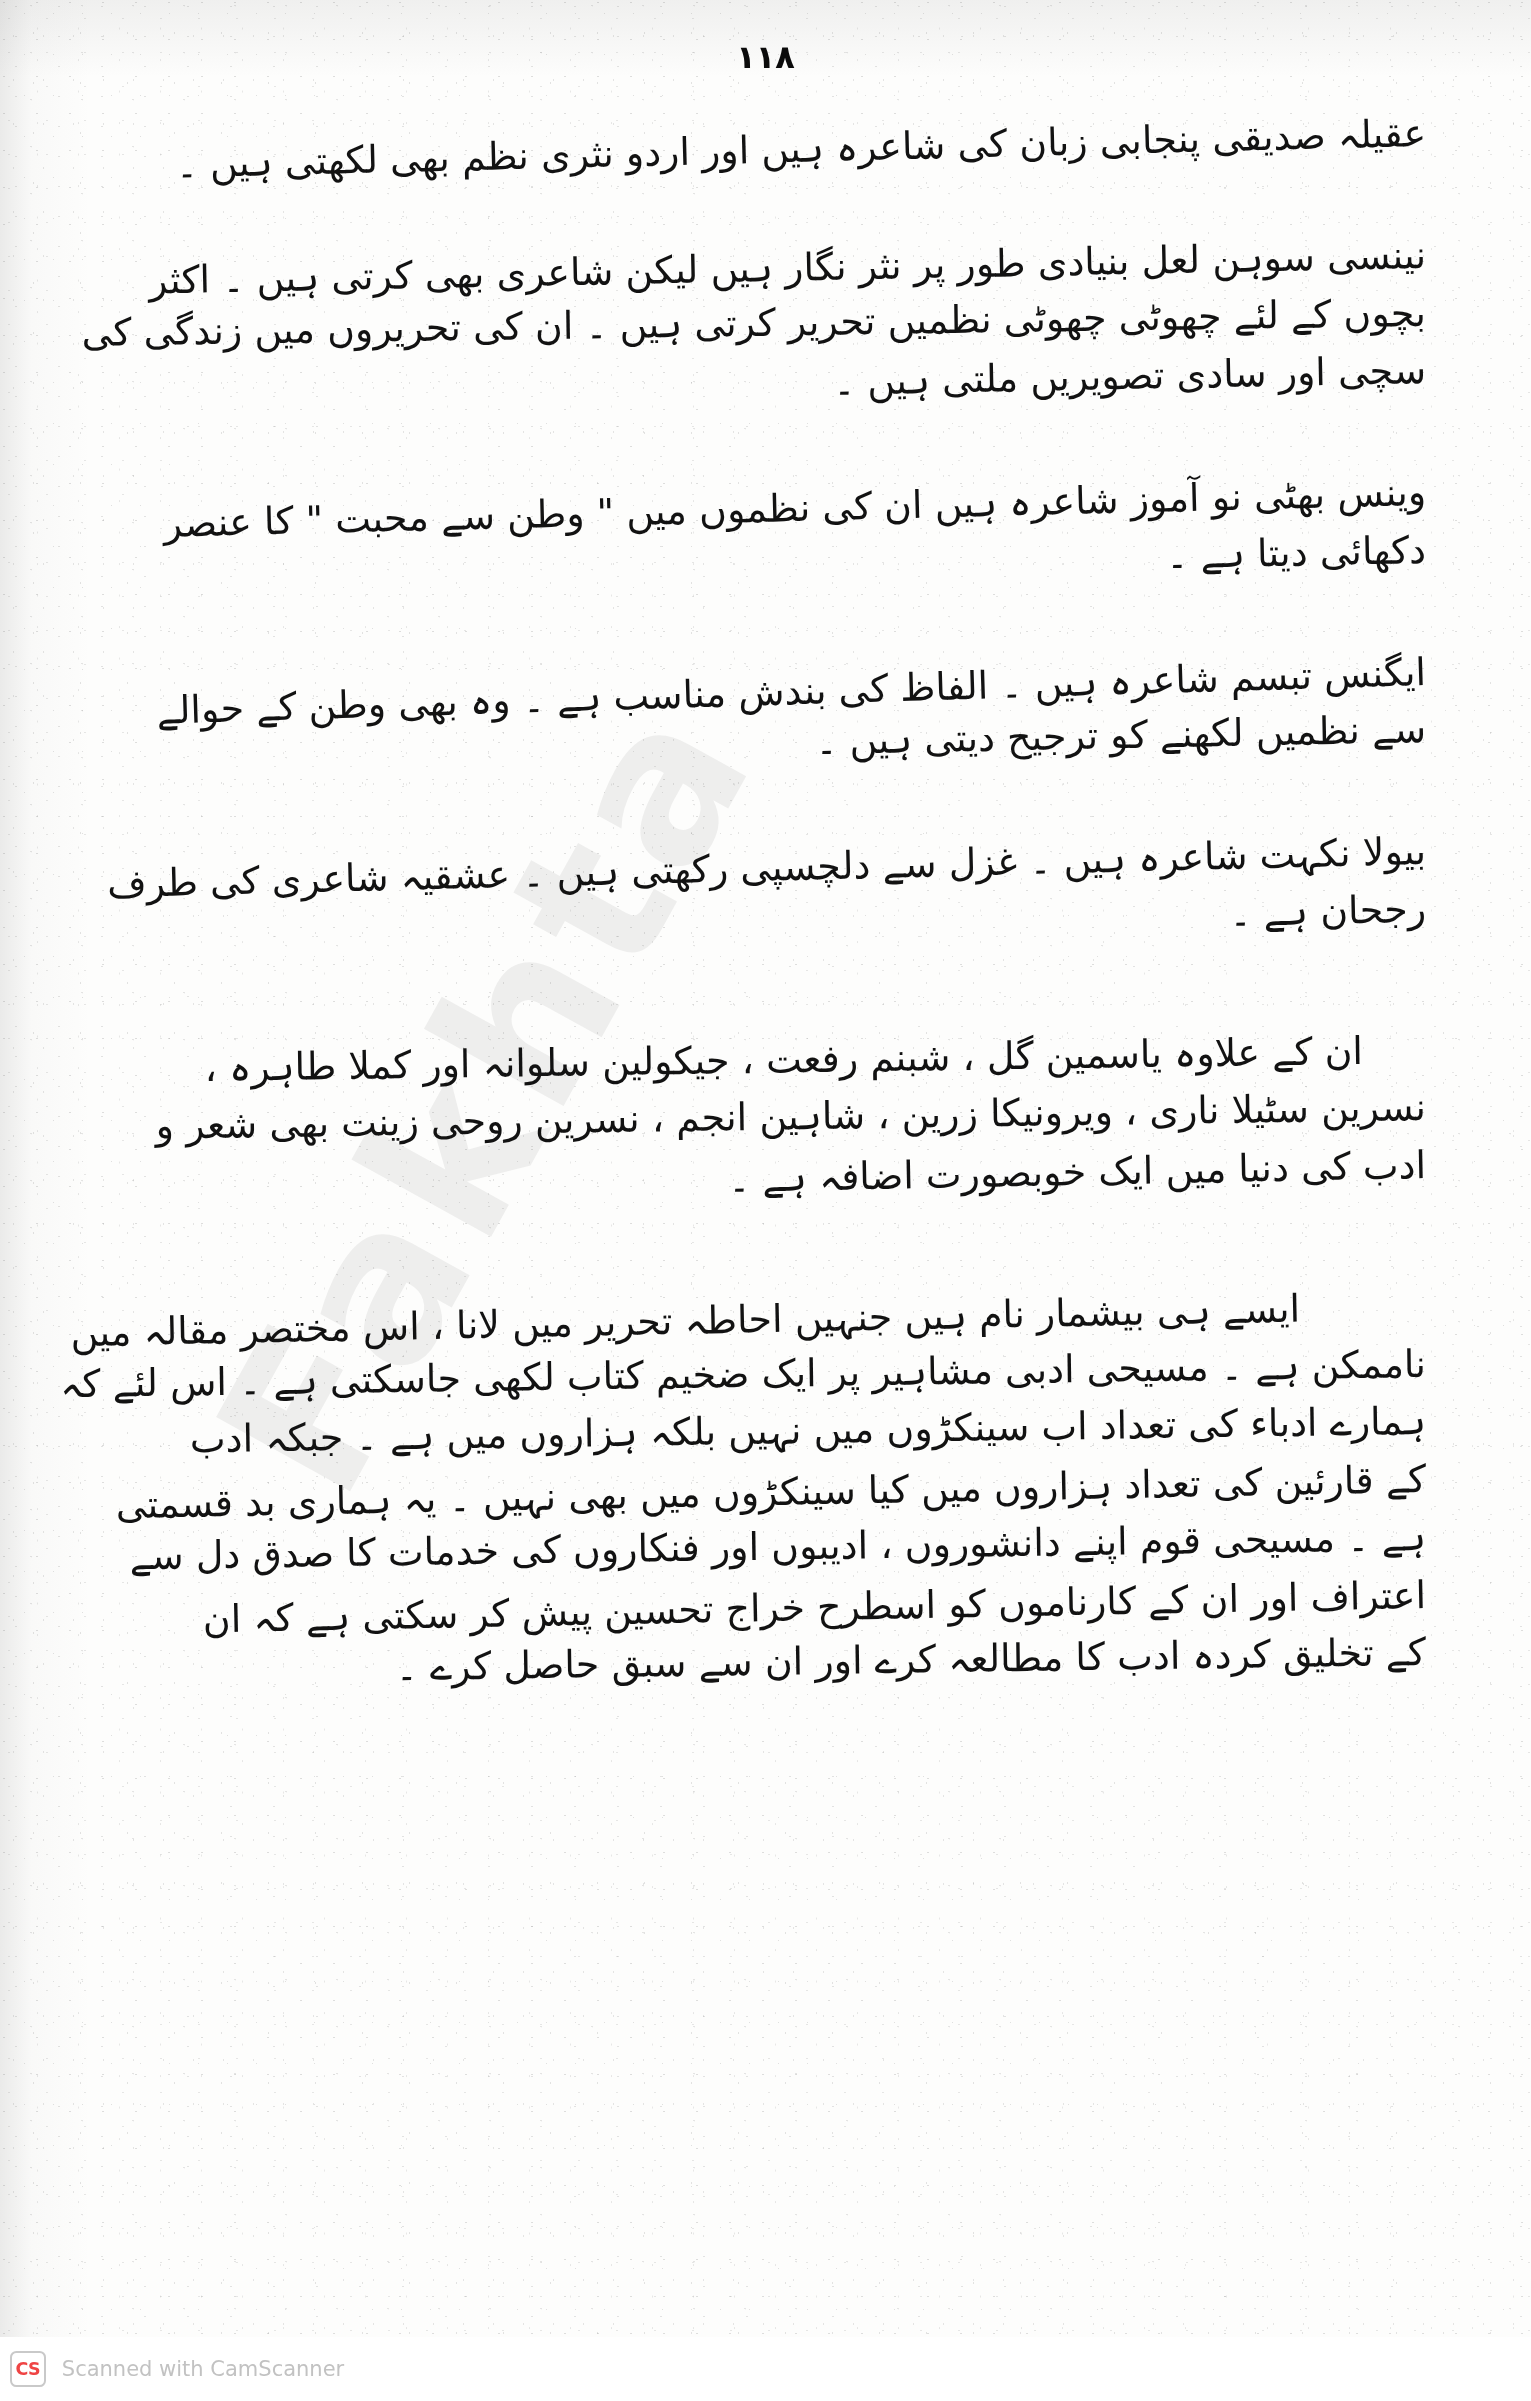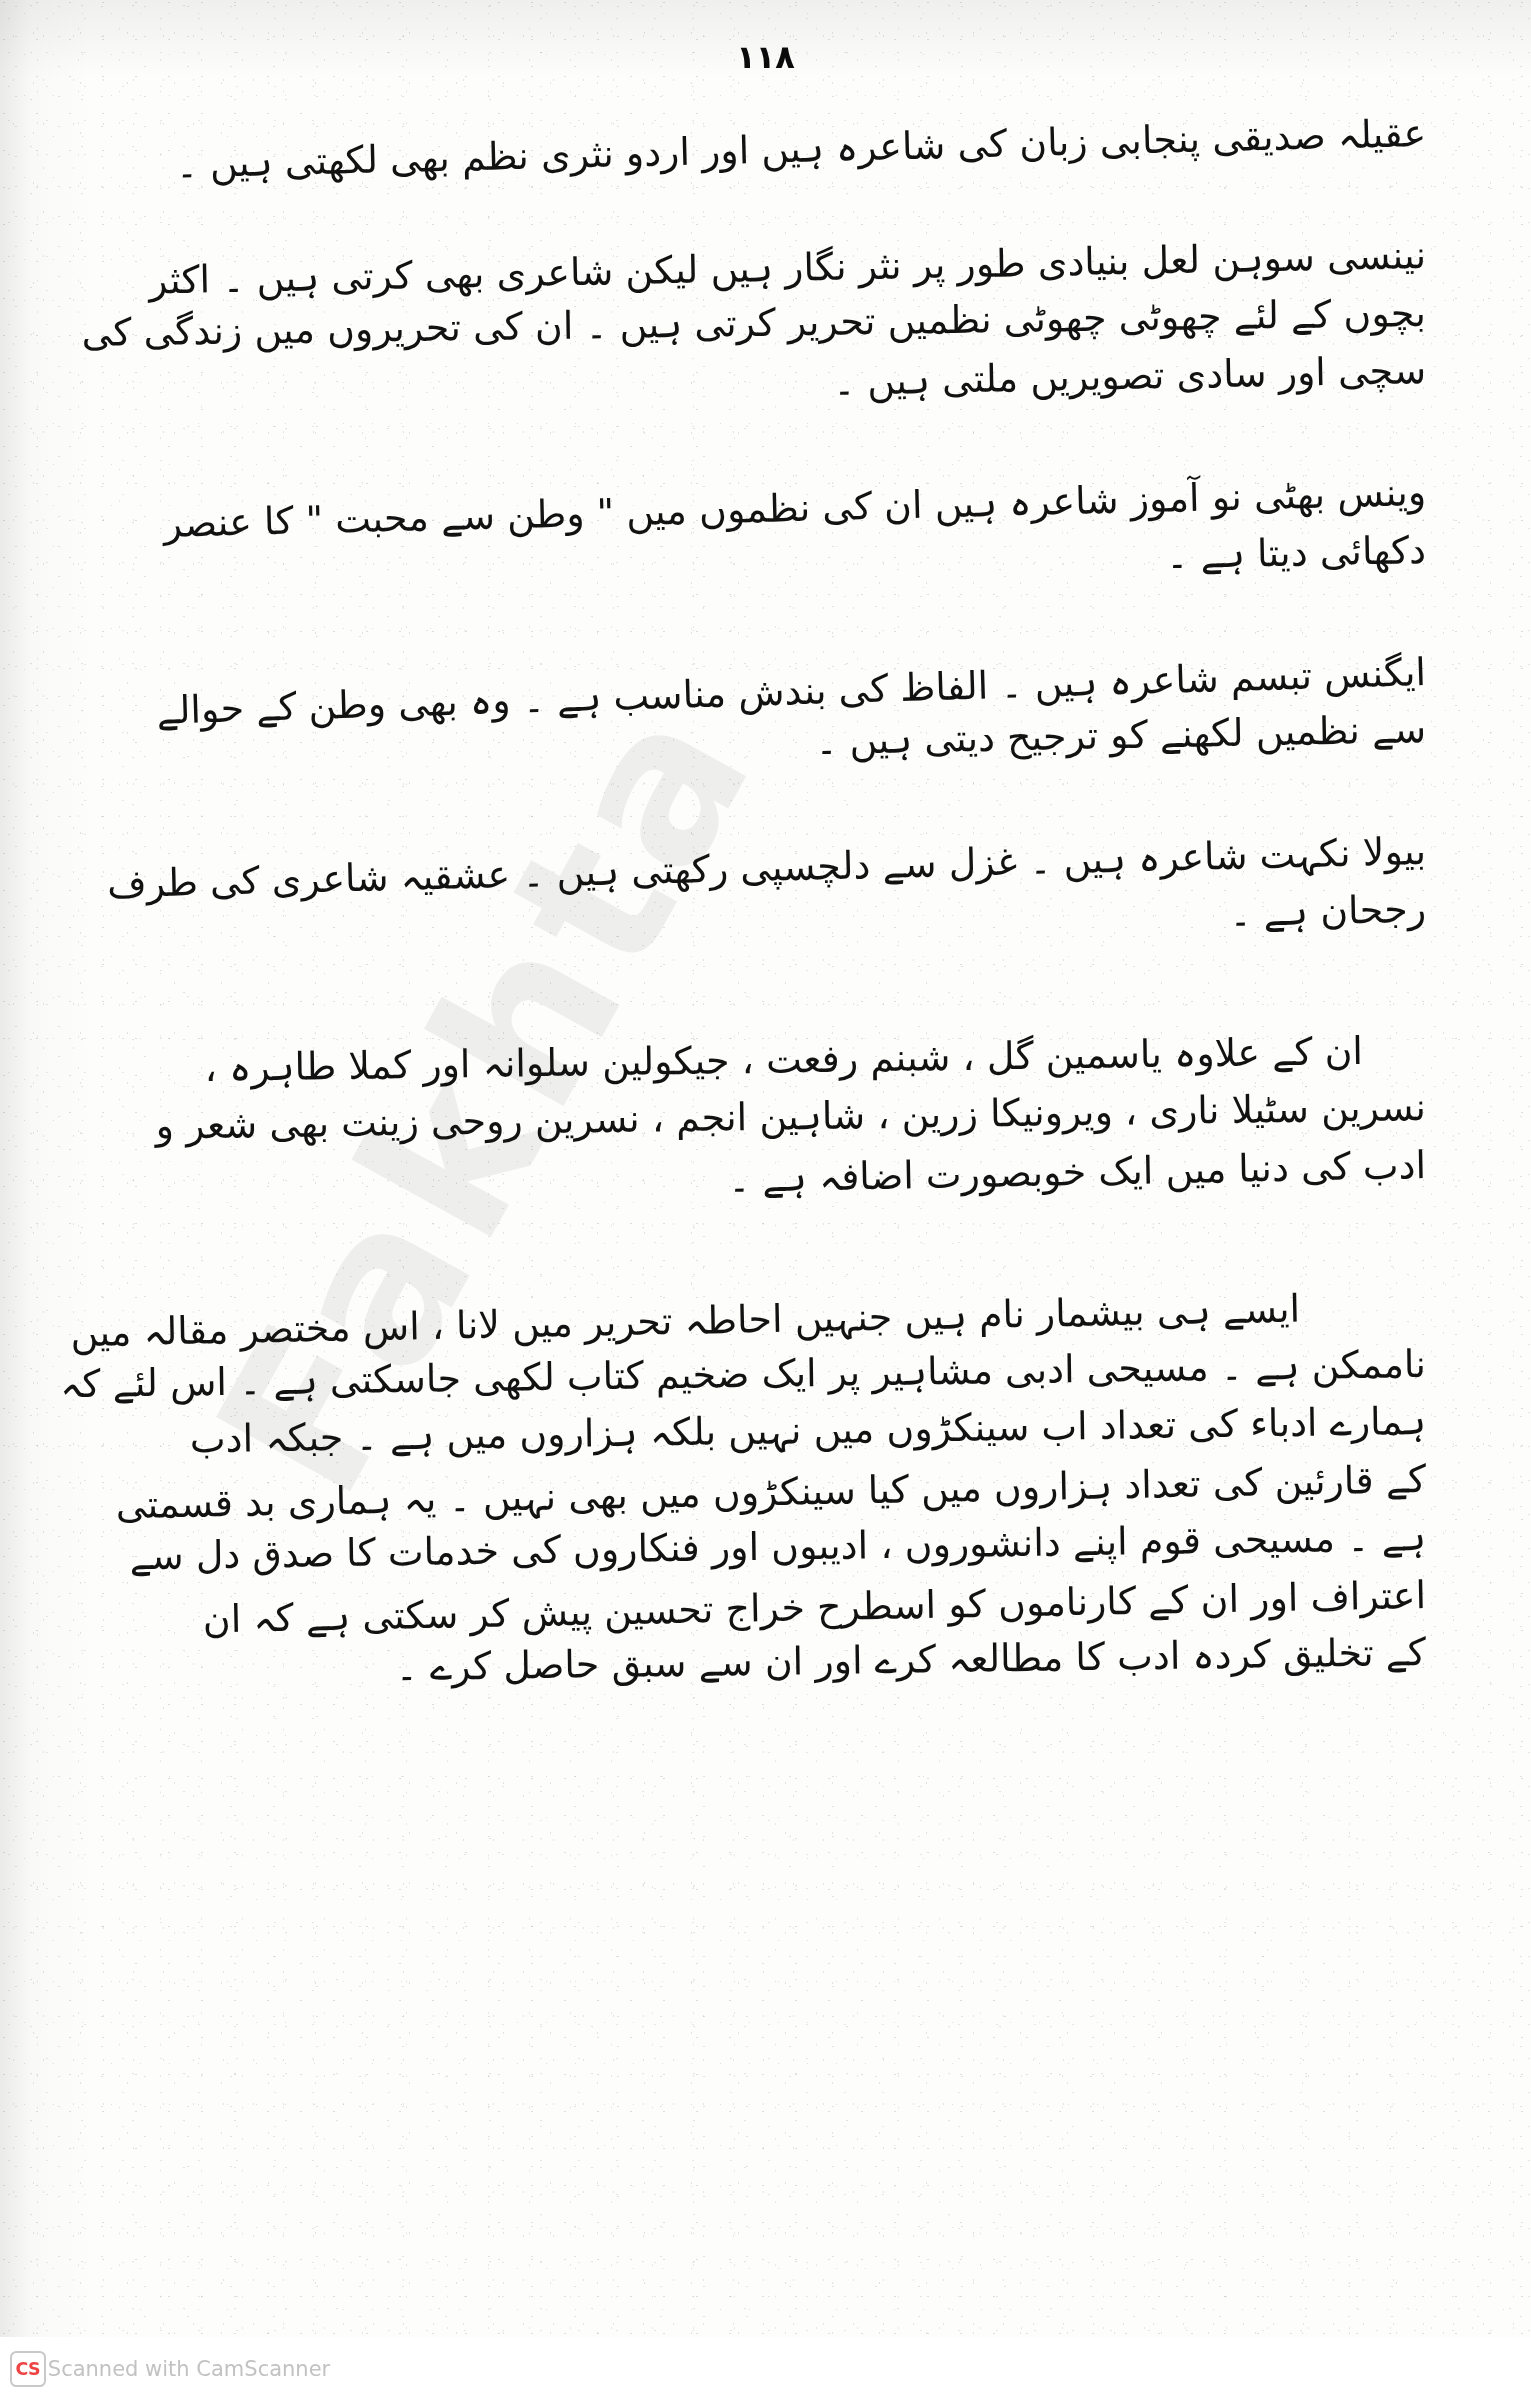--- a/index.html
+++ b/index.html
@@ -149,21 +149,21 @@
     align-items: center;
     justify-content: center;
     font-family: "DejaVu Sans", sans-serif;
     font-weight: 700;
     font-size: 17.5px;
     color: #ef4444;
     letter-spacing: -0.7px;
     flex: none;
   }
   .cs-label {
-    margin-left: 2px;
+    margin-left: 16px;
     font-family: "DejaVu Sans", sans-serif;
     font-size: 21px;
     color: #c2c2c2;
     direction: ltr;
   }
 </style>
 </head>
 <body>
 
 <div class="page">

